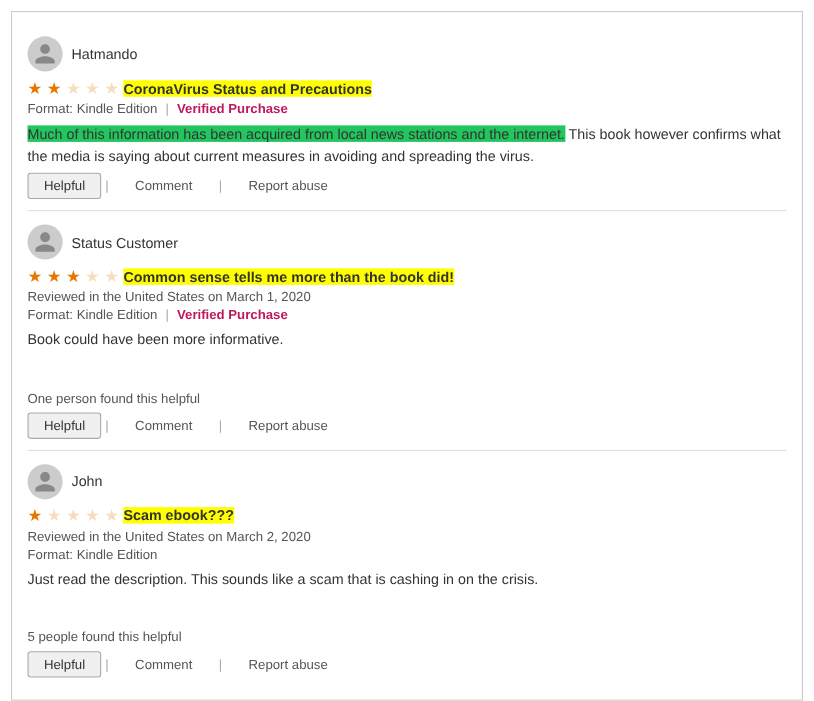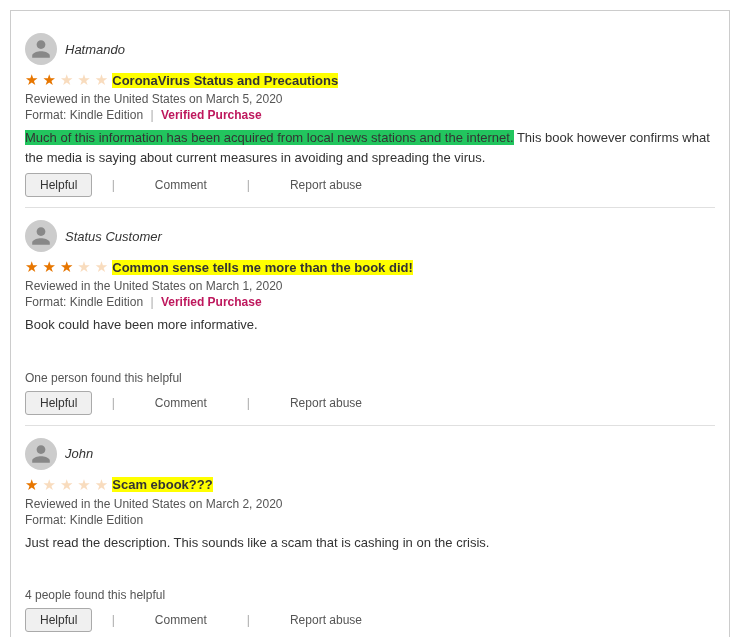--- a/index.html
+++ b/index.html
@@ -20,21 +20,20 @@
       border-bottom: 1px solid #e0e0e0;
     }
     .review-block:last-child {
       border-bottom: none;
     }
     .reviewer-row {
       display: flex;
       align-items: center;
       gap: 8px;
       margin-bottom: 6px;
-      font-style: italic;
     }
     .avatar {
       width: 32px;
       height: 32px;
       border-radius: 50%;
       background: #ccc;
       display: flex;
       align-items: center;
       justify-content: center;
       flex-shrink: 0;
@@ -99,21 +98,21 @@
     }
     .helpful-count {
       font-size: 12px;
       color: #555;
       margin-bottom: 6px;
       margin-top: 36px;
     }
     .action-row {
       display: flex;
       align-items: center;
-      gap: 16px;
+      gap: 0;
       margin-top: 4px;
     }
     .helpful-btn {
       border: 1px solid #aaa;
       background: #f0f0f0;
       padding: 4px 14px;
       font-size: 12px;
       cursor: pointer;
       border-radius: 3px;
       color: #333;
@@ -145,21 +144,20 @@
       <span class="reviewer-name">Hatmando</span>
     </div>
     <div class="stars-row">
       <span class="star">★</span>
       <span class="star">★</span>
       <span class="star empty">★</span>
       <span class="star empty">★</span>
       <span class="star empty">★</span>
       <span class="review-title">CoronaVirus Status and Precautions</span>
     </div>
-    <div class="review-meta">Reviewed in the United States on March 5, 2020</div>
     <div class="format-row">
       <span>Format: <span>Kindle Edition</span></span>
       <span class="separator">|</span>
       <span class="verified">Verified Purchase</span>
     </div>
     <div class="review-text">
       <span class="highlight">Much of this information has been acquired from local news stations and the internet.</span><span> This book however confirms what the media is saying about current measures in avoiding and spreading the virus.</span>
     </div>
     <div class="action-row">
       <button class="helpful-btn">Helpful</button>
@@ -223,21 +221,21 @@
       <span class="star empty">★</span>
       <span class="review-title">Scam ebook???</span>
     </div>
     <div class="review-meta">Reviewed in the United States on March 2, 2020</div>
     <div class="format-row">
       <span>Format: <span>Kindle Edition</span></span>
     </div>
     <div class="review-text">
       <span>Just read the description. This sounds like a scam that is cashing in on the crisis.</span>
     </div>
-    <div class="helpful-count">4 people found this helpful</div>
+    <div class="helpful-count">5 people found this helpful</div>
     <div class="action-row">
       <button class="helpful-btn">Helpful</button>
       <span class="action-sep">&nbsp;|</span>
       <a class="action-link">Comment</a>
       <span class="action-sep">|</span>
       <a class="action-link">Report abuse</a>
     </div>
   </div>
 
 </div>

